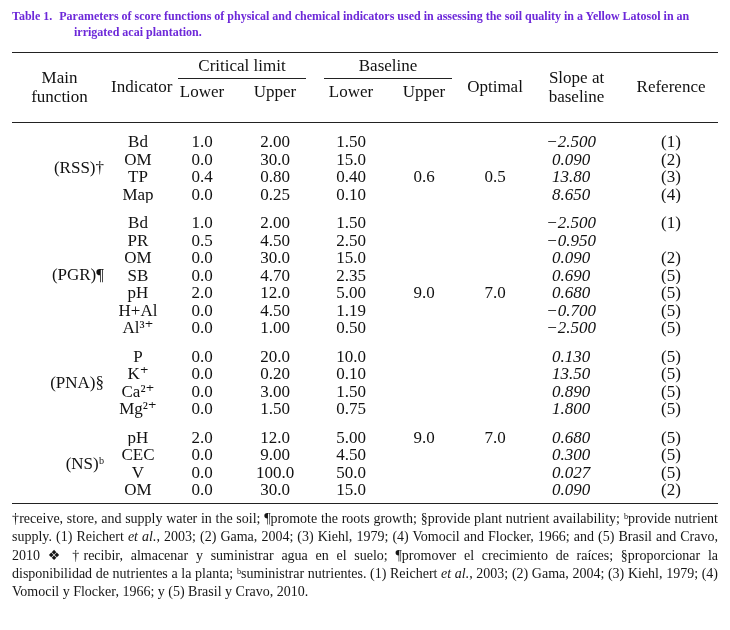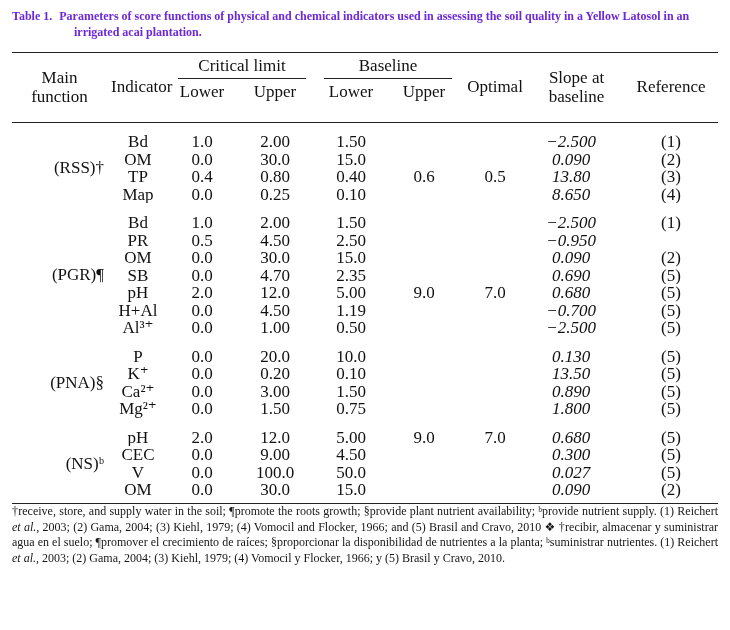--- a/index.html
+++ b/index.html
@@ -70,21 +70,22 @@
     line-height: 17.5px;
     padding: 0 3px;
     white-space: nowrap;
     overflow: hidden;
   }
   tbody td.func { vertical-align: middle; line-height: 1.2; text-align: right; }
   tbody td.slope { text-align: center; padding-right: 14px; font-style: italic; }
   tbody tr.spacer td { height: 11px; line-height: 11px; }
   tbody tr.endpad td { height: 5px; line-height: 5px; }
   .footnotes {
-    font-size: 12px;
+    margin-top: 6px;
+    font-size: 14px;
     line-height: 1.3;
     text-align: justify;
     color: #161616;
     width: 706px;
   }
   .footnotes i { font-style: italic; }
 </style>
 </head>
 <body>
 

